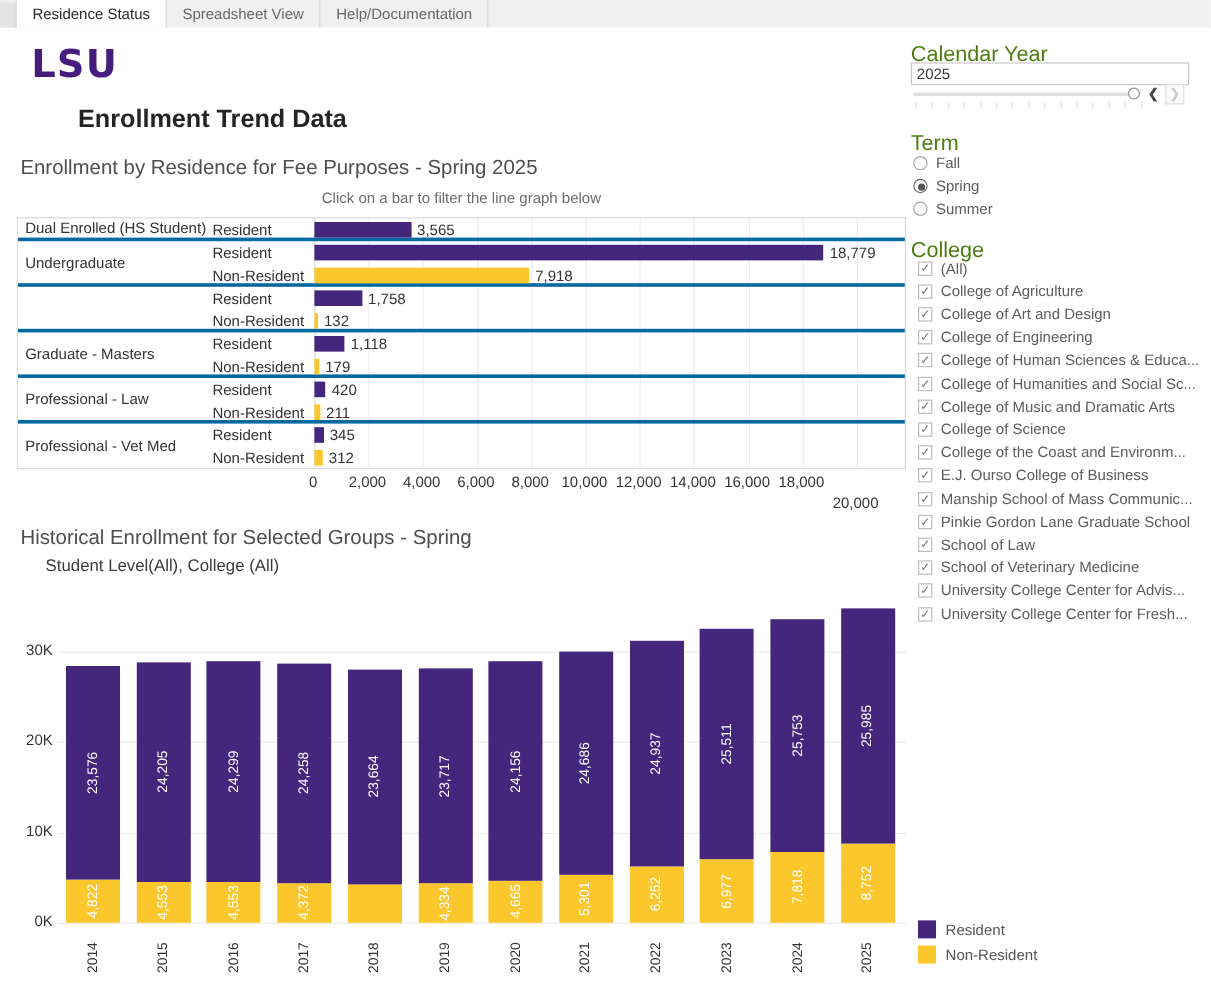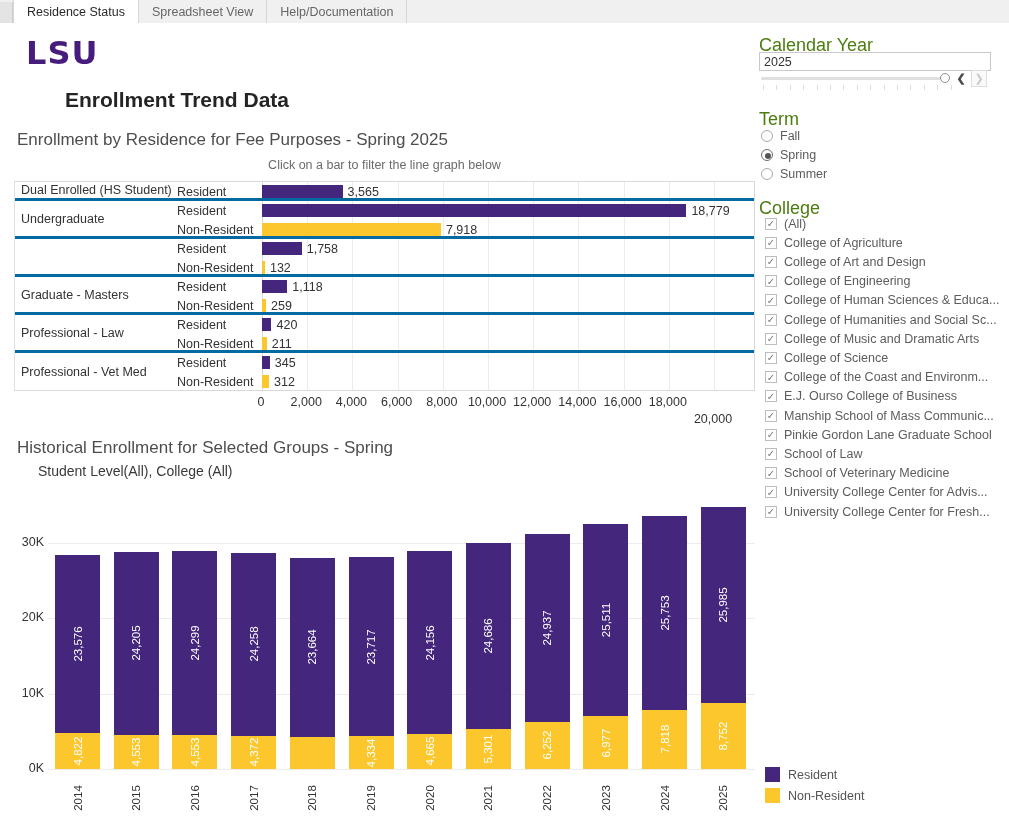--- a/index.html
+++ b/index.html
@@ -147,21 +147,21 @@
     <div class="c1-group" style="top: 95px; height: 38px;">
       <div class="c1-cat">Graduate - Masters</div>
       <div class="c1-subrow" style="top: 0px;">
         <div class="c1-res">Resident</div>
         <div class="c1-bar" style="left: 247px; width: 25.2668px; background: rgb(69, 38, 125);"></div>
         <div class="c1-val" style="left: 277.267px;">1,118</div>
       </div>
       <div class="c1-subrow" style="top: 19px;">
         <div class="c1-res">Non-Resident</div>
         <div class="c1-bar" style="left: 247px; width: 4.0454px; background: rgb(252, 199, 44);"></div>
-        <div class="c1-val" style="left: 256.045px;">259</div>
+        <div class="c1-val" style="left: 256.045px;">179</div>
       </div>
     </div>
     <div class="c1-group" style="top: 133px; height: 38px;">
       <div class="c1-cat">Professional - Law</div>
       <div class="c1-subrow" style="top: 0px;">
         <div class="c1-res">Resident</div>
         <div class="c1-bar" style="left: 247px; width: 9.492px; background: rgb(69, 38, 125);"></div>
         <div class="c1-val" style="left: 261.492px;">420</div>
       </div>
       <div class="c1-subrow" style="top: 19px;">

